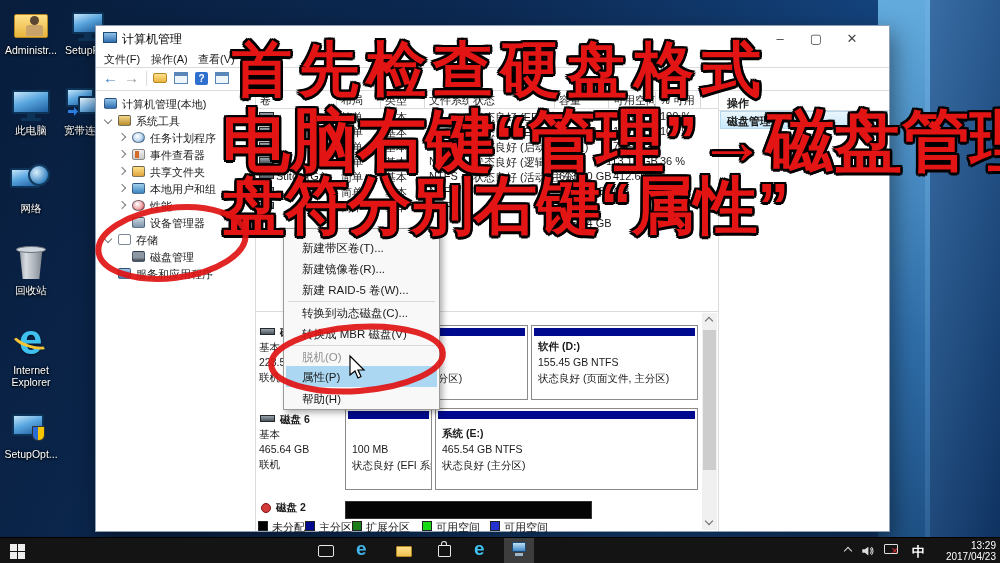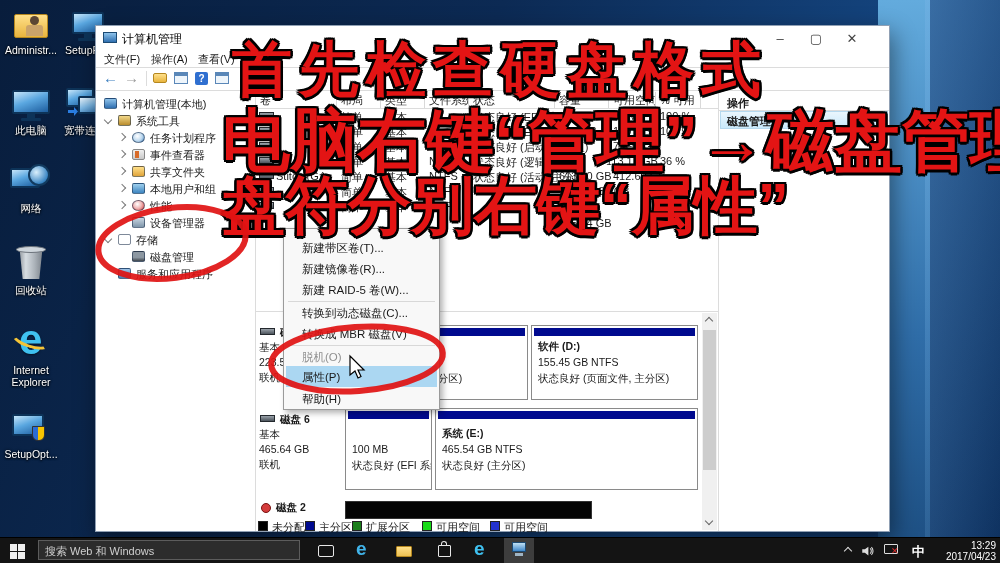--- a/index.html
+++ b/index.html
@@ -349,23 +349,20 @@
     <polygon points="350,356 350,375 355,371 358,378 361,376.5 358,370 364,370" fill="#fff" stroke="#000" stroke-width="1.2"></polygon>
   </svg>
 
   <div class="tbar"></div>
   <div class="ab" style="left:10px;top:544px;width:17px;height:15px">
     <div class="flag" style="left:0;top:0"></div>
     <div class="flag" style="left:8px;top:0"></div>
     <div class="flag" style="left:0;top:8px"></div>
     <div class="flag" style="left:8px;top:8px"></div>
   </div>
-  <div class="sbox">
-    <span class="tbtxt ab" style="left:6px;top:3px">搜索 Web 和 Windows</span>
-  </div>
   <div class="ab" style="left:318px;top:545px;width:16px;height:12px;border:1.5px solid #e8e8e8;border-radius:2px"></div>
   <span class="ab" style="left:356px;top:538px;font-size:19px;font-weight:bold;color:#41b4ea">e</span>
   <div class="ab" style="left:396px;top:546px;width:16px;height:11px;background:linear-gradient(#ffe08a,#eec153);border:1px solid #b5871f;border-radius:1px"></div>
   <div class="ab" style="left:438px;top:545px;width:13px;height:12px;border:1.5px solid #e8e8e8;border-radius:1px">
     <div class="ab" style="left:2px;top:-5px;width:6px;height:5px;border:1.5px solid #e8e8e8;border-bottom:none;border-radius:4px 4px 0 0"></div>
   </div>
   <span class="ab" style="left:474px;top:538px;font-size:19px;font-weight:bold;color:#3fc1f0">e</span>
   <div class="ab" style="left:504px;top:538px;width:30px;height:25px;background:#3d3d3d">
     <div class="ab" style="left:8px;top:4px;width:14px;height:10px;background:linear-gradient(#bfe0f4,#3f87c9);border:1px solid #1c4a73"></div>
     <div class="ab" style="left:11px;top:15px;width:8px;height:3px;background:#9fb4c4"></div>

